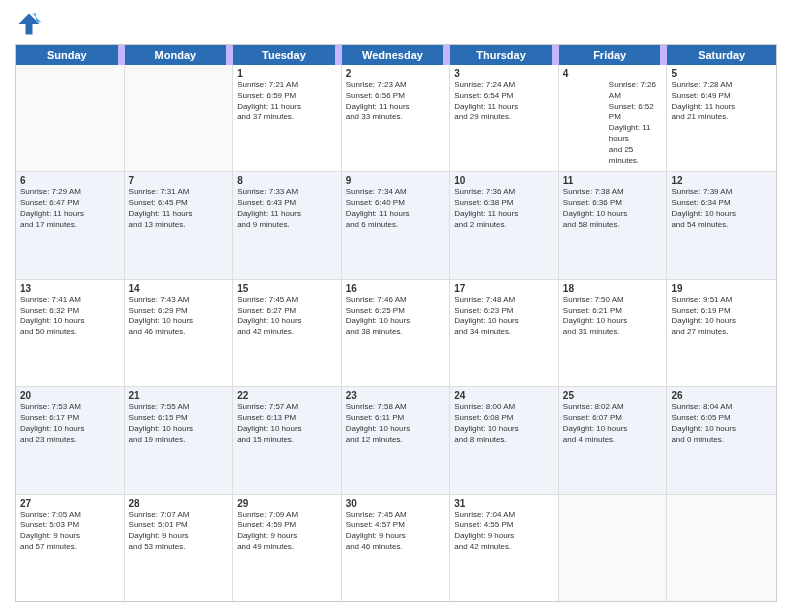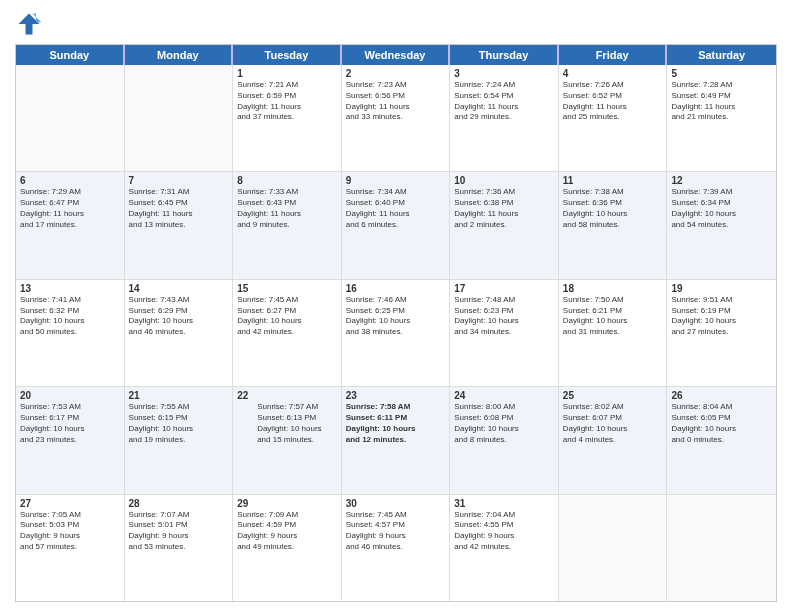--- a/index.html
+++ b/index.html
@@ -69,21 +69,21 @@
     .cal-header {
       display: grid;
       grid-template-columns: repeat(7, 1fr);
       background: #2a6db5;
     }
     .cal-header-cell {
       color: #fff;
       font-size: 11px;
       font-weight: bold;
       padding: 4px 5px;
-      border-right: 2px solid #c4b5fd;
+      border-right: 7px solid #c4b5fd;
       text-align: center;
     }
     .cal-header-cell:last-child { border-right: none; }
     .cal-body {
       display: flex;
       flex-direction: column;
       flex: 1;
     }
     .cal-row {
       display: grid;
@@ -166,21 +166,21 @@
           </div>
           <div class="cal-cell">
             <span class="day-num">3</span>
             <div class="cell-text" style="white-space: pre-line;">Sunrise: 7:24 AM
 Sunset: 6:54 PM
 Daylight: 11 hours
 and 29 minutes.</div>
           </div>
           <div class="cal-cell">
             <span class="day-num">4</span>
-            <div class="cell-text" style="white-space: pre-line;">Sunrise: 7:26 AM
+            <div class="cell-text" style="white-space: pre-line; margin-left: 46px;">Sunrise: 7:26 AM
 Sunset: 6:52 PM
 Daylight: 11 hours
 and 25 minutes.</div>
           </div>
           <div class="cal-cell">
             <span class="day-num">5</span>
             <div class="cell-text" style="white-space: pre-line;">Sunrise: 7:28 AM
 Sunset: 6:49 PM
 Daylight: 11 hours
 and 21 minutes.</div>
@@ -298,28 +298,28 @@
           </div>
           <div class="cal-cell alt-row">
             <span class="day-num">21</span>
             <div class="cell-text" style="white-space: pre-line;">Sunrise: 7:55 AM
 Sunset: 6:15 PM
 Daylight: 10 hours
 and 19 minutes.</div>
           </div>
           <div class="cal-cell alt-row">
             <span class="day-num">22</span>
-            <div class="cell-text" style="white-space: pre-line; margin-left: 20px;">Sunrise: 7:57 AM
+            <div class="cell-text" style="white-space: pre-line;">Sunrise: 7:57 AM
 Sunset: 6:13 PM
 Daylight: 10 hours
 and 15 minutes.</div>
           </div>
           <div class="cal-cell alt-row">
             <span class="day-num">23</span>
-            <div class="cell-text" style="white-space: pre-line; font-weight: bold;">Sunrise: 7:58 AM
+            <div class="cell-text" style="white-space: pre-line;">Sunrise: 7:58 AM
 Sunset: 6:11 PM
 Daylight: 10 hours
 and 12 minutes.</div>
           </div>
           <div class="cal-cell alt-row">
             <span class="day-num">24</span>
             <div class="cell-text" style="white-space: pre-line;">Sunrise: 8:00 AM
 Sunset: 6:08 PM
 Daylight: 10 hours
 and 8 minutes.</div>

